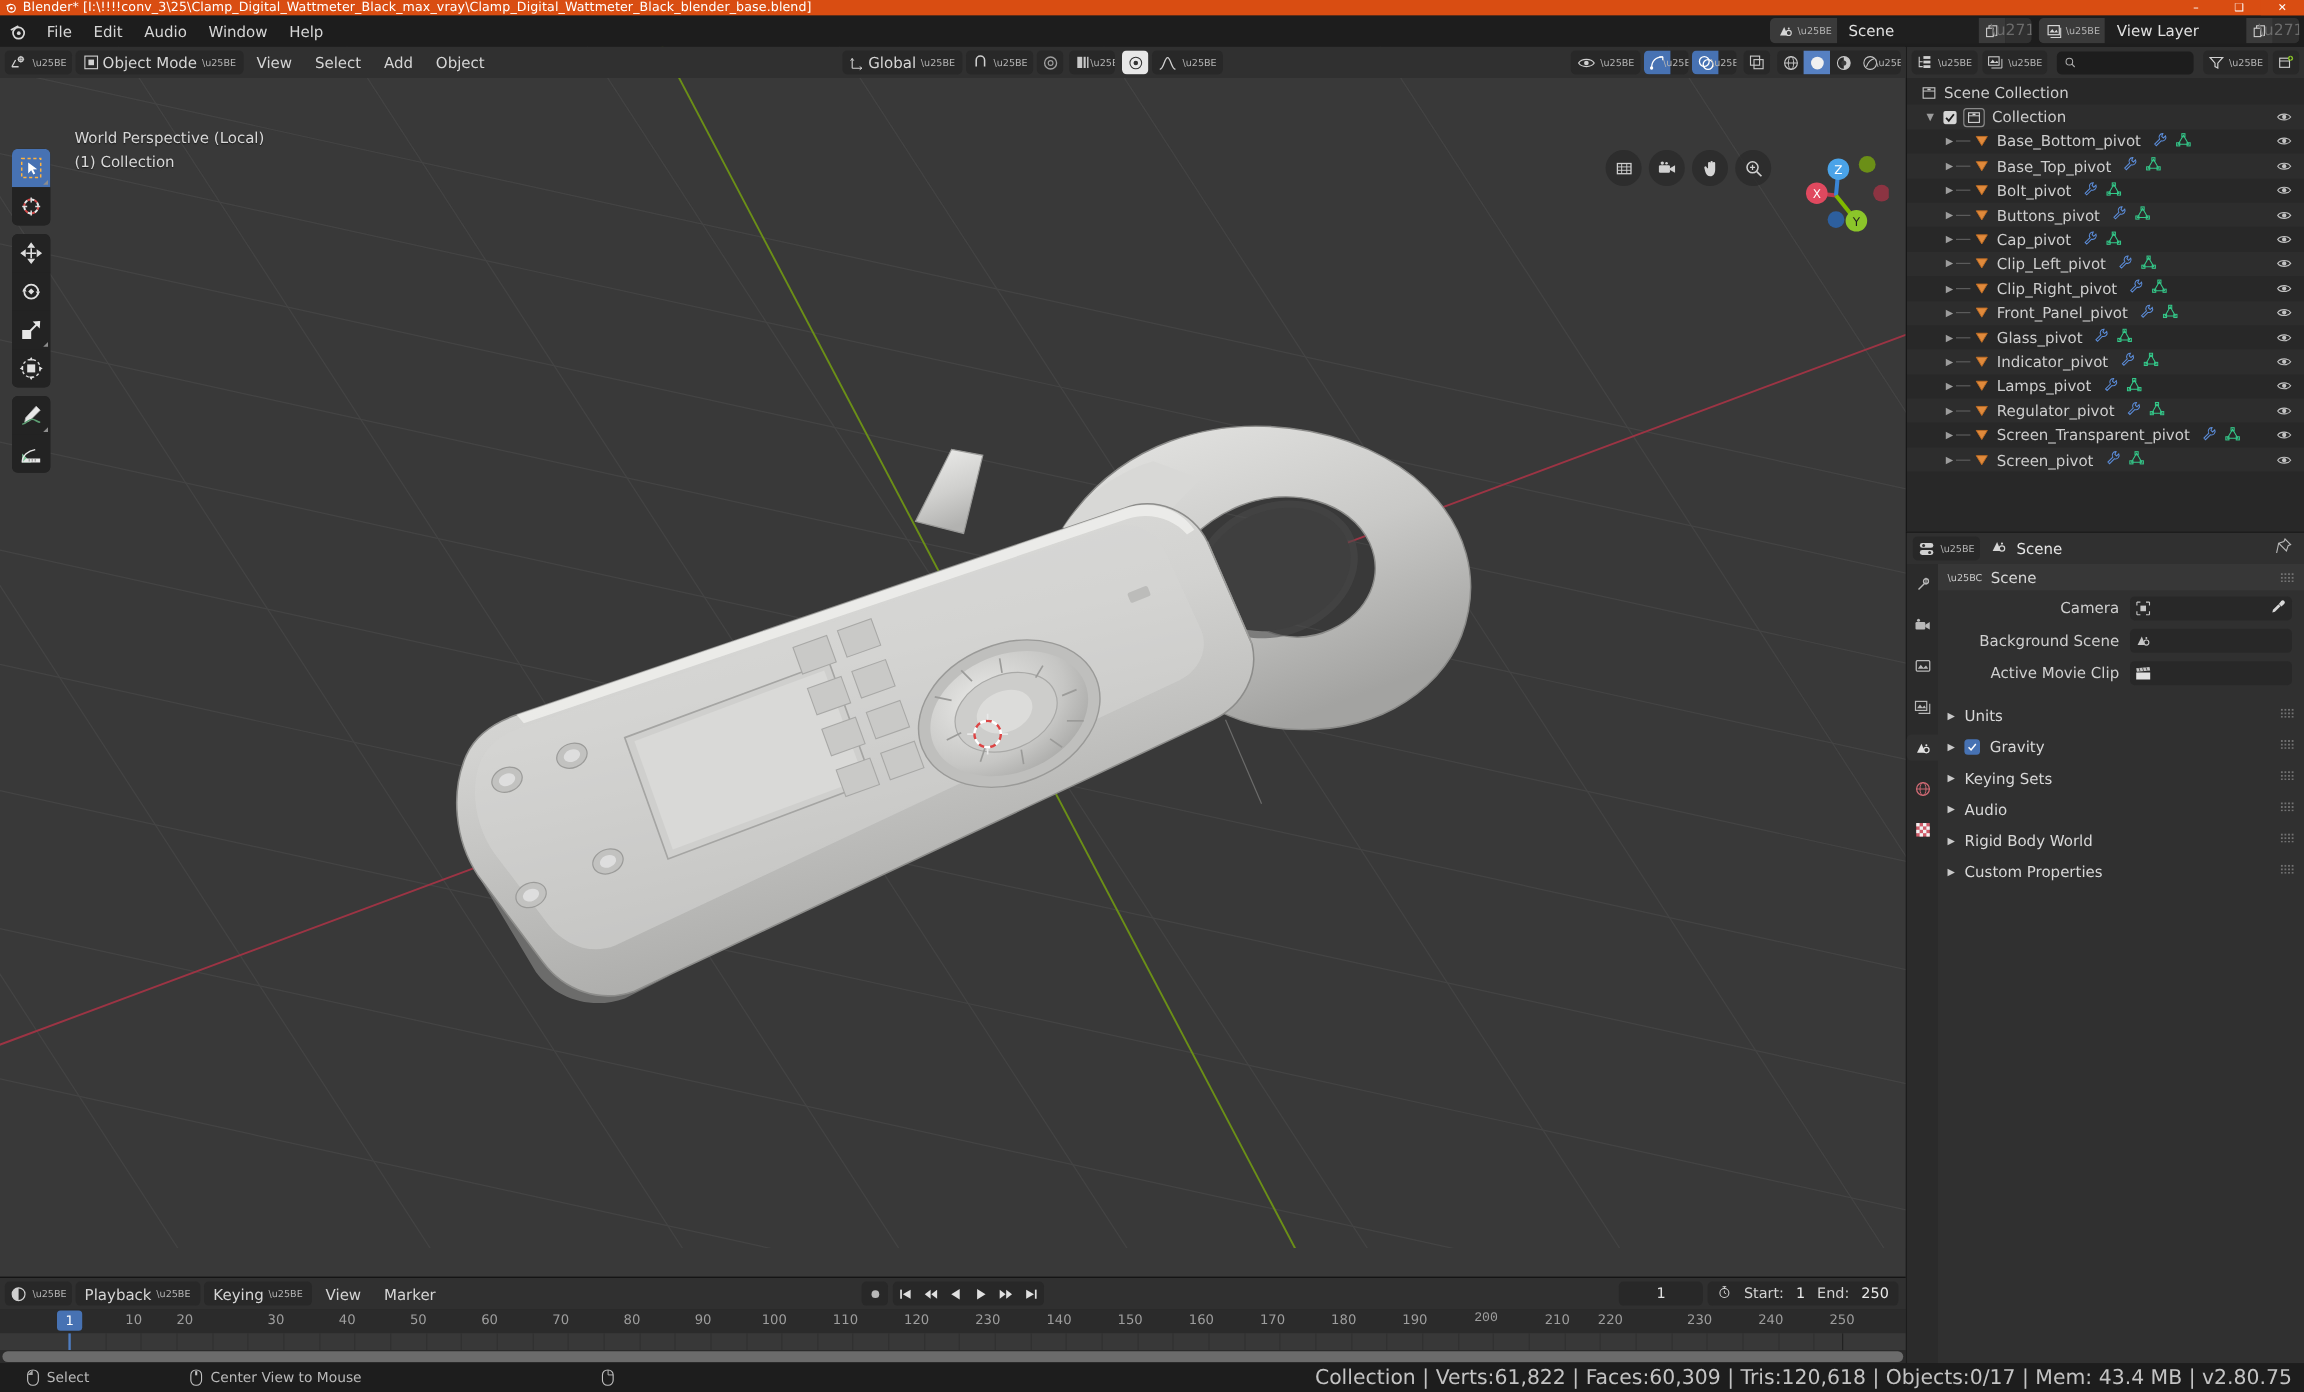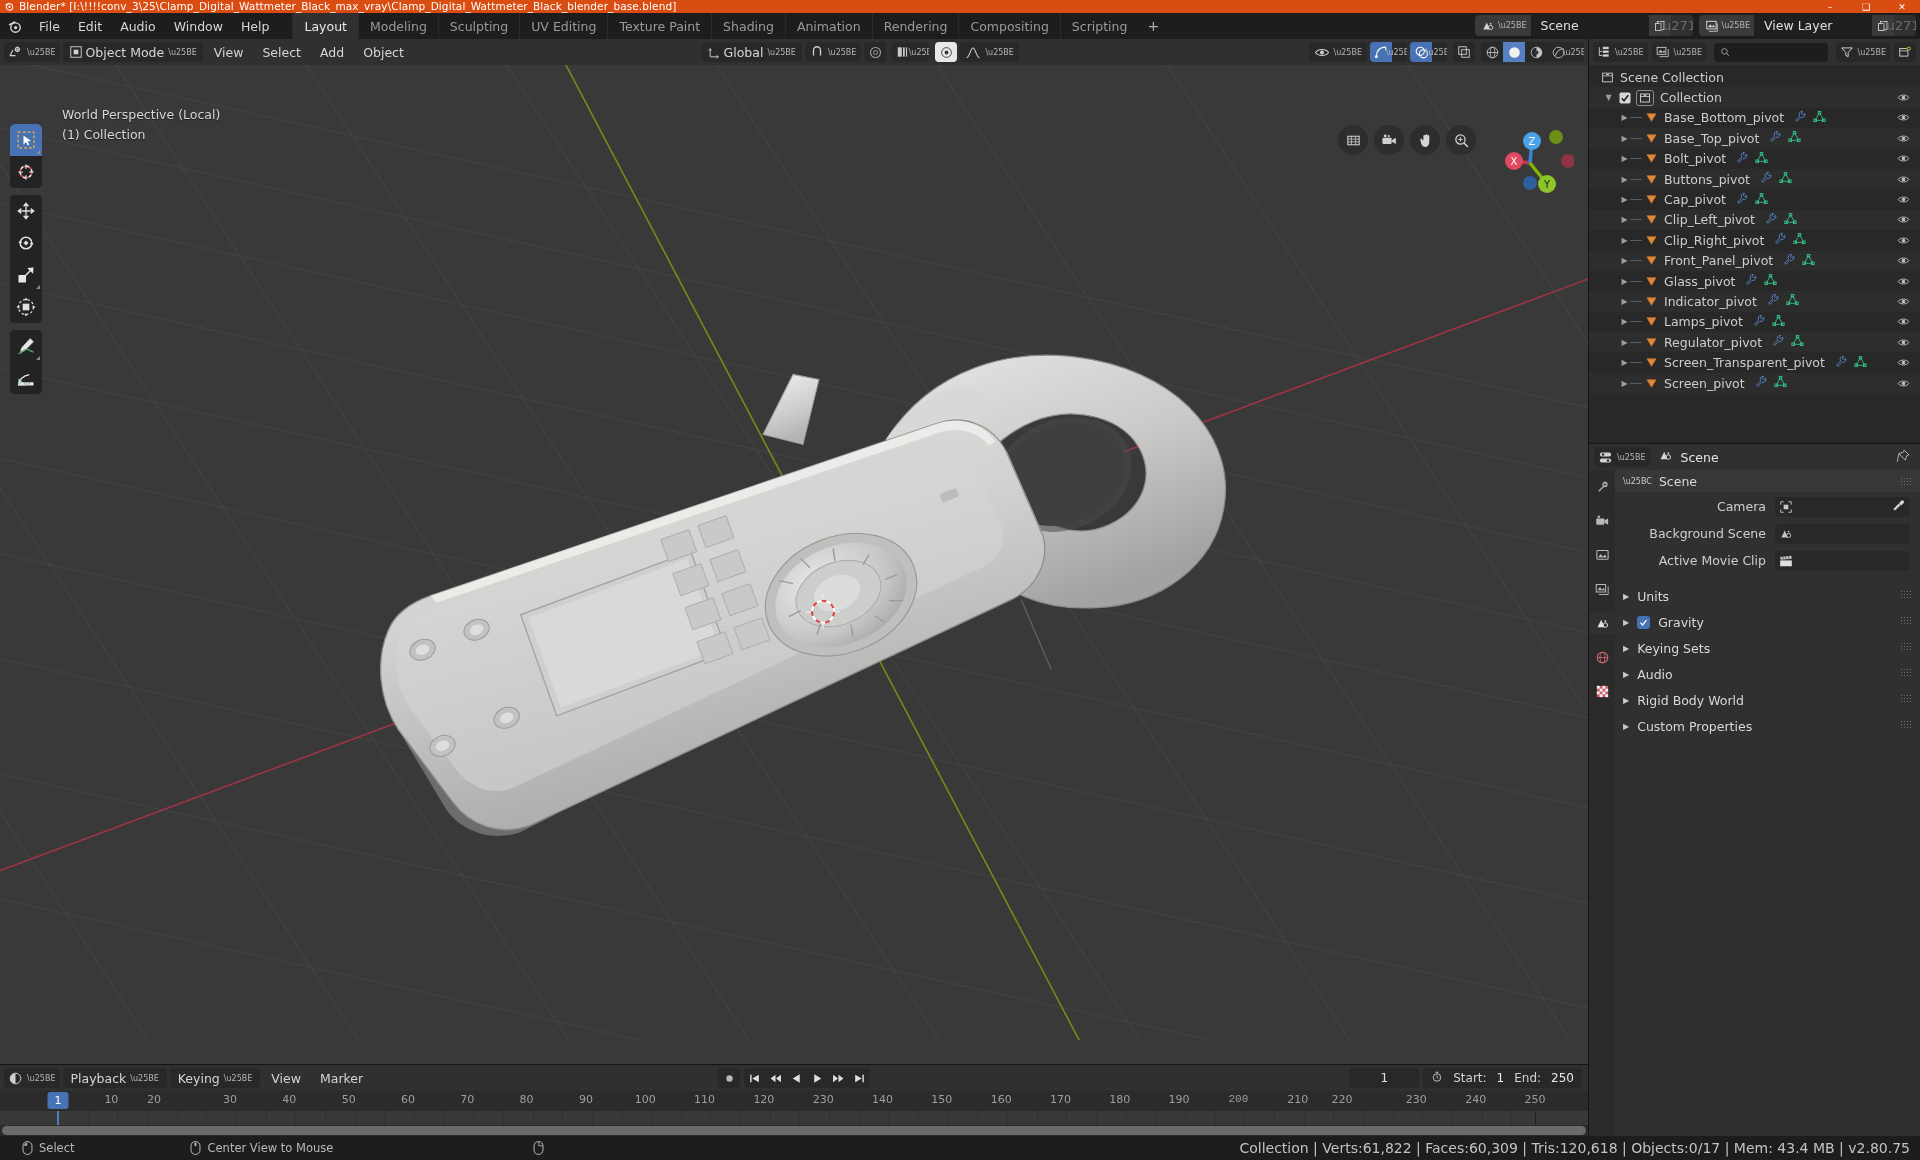--- a/index.html
+++ b/index.html
@@ -141,21 +141,21 @@
   .prow .plabel { flex:0 0 160px; text-align:right; padding-right:9px; font-size:12.5px; color:#cfcfcf; }
   .pval { flex:1 1 auto; height:20px; background:#282828; border-radius:4px; display:flex; align-items:center; padding:0 4px; gap:5px; position:relative;}
   .pval .eyedrop { position:absolute; right:5px; top:2px; }
   .panel-row { height:26px; display:flex; align-items:center; padding:0 8px; font-size:12.5px; color:#d8d8d8; position:relative; }
   .panel-row .tri { margin-right:8px; font-size:8px; color:#c9c9c9; }
   .cbx { width:13px; height:13px; background:#4772b3; border-radius:3px; margin-right:8px; display:flex; align-items:center; justify-content:center; }
 
   
   .statusbar { flex:0 0 24px; background:#1d1d1d; display:flex; align-items:center; padding:0 8px; font-size:11.5px; color:#b9b9b9; position:relative; }
   .sb-item { display:flex; align-items:center; gap:6px; }
-  .sb-right { position:absolute; right:10px; font-size:14px; color:#c3c3c3; white-space:nowrap; }
+  .sb-right { position:absolute; right:10px; font-size:17px; color:#c3c3c3; white-space:nowrap; }
 </style>
 </head>
 <body>
 
 <div class="app">
 
   <div class="titlebar">
     <span class="tb-ico">
       <svg width="11" height="11" viewBox="0 0 24 24">
           <circle cx="12" cy="13" r="7" fill="none" stroke="#fff" stroke-width="2.2"></circle>
@@ -178,33 +178,20 @@
           <circle cx="12.2" cy="13.6" r="2.2" fill="#d8d8d8"></circle>
           <path d="M3.5 9.5 L11 5.6" stroke="#d8d8d8" stroke-width="2" fill="none" stroke-linecap="round"></path>
         </svg>
     </span>
     <div class="menu-item">File</div>
     <div class="menu-item">Edit</div>
     <div class="menu-item">Audio</div>
     <div class="menu-item">Window</div>
     <div class="menu-item">Help</div>
 
-    <div class="ws-tabs">
-      <div class="ws-tab active">Layout</div>
-      <div class="ws-tab">Modeling</div>
-      <div class="ws-tab">Sculpting</div>
-      <div class="ws-tab">UV Editing</div>
-      <div class="ws-tab">Texture Paint</div>
-      <div class="ws-tab">Shading</div>
-      <div class="ws-tab">Animation</div>
-      <div class="ws-tab">Rendering</div>
-      <div class="ws-tab">Compositing</div>
-      <div class="ws-tab">Scripting</div>
-      <div class="ws-add">+</div>
-    </div>
 
     <div class="topbar-right">
       <div class="id-field">
         <div class="id-icon-btn">
           <svg width="14" height="14" viewBox="0 0 24 24">
               <path d="M4 18 L10 6 L15 18 Z" fill="#d5d5d5"></path>
               <circle cx="16.5" cy="14.5" r="3.6" fill="none" stroke="#d5d5d5" stroke-width="1.6"></circle>
               <circle cx="16.5" cy="8" r="1.4" fill="#d5d5d5"></circle>
             </svg>
           <span class="chev">\u25BE</span>
@@ -1448,21 +1435,21 @@
   </div>
 
   <div class="statusbar">
     <div class="sb-item" style="margin-left:14px;">
       <svg width="11" height="14" viewBox="0 0 16 22">
           <rect x="1" y="1" width="14" height="20" rx="6.5" fill="none" stroke="#c0c0c0" stroke-width="1.5"></rect>
           <path d="M1 7.5 L7.6 7.5 L7.6 1" fill="#c0c0c0" opacity="0.85"></path>
         </svg>
       <span>Select</span>
     </div>
-    <div class="sb-item" style="margin-left:116px;">
+    <div class="sb-item" style="margin-left:84px;">
       <svg width="11" height="14" viewBox="0 0 16 22">
           <rect x="1" y="1" width="14" height="20" rx="6.5" fill="none" stroke="#c0c0c0" stroke-width="1.5"></rect>
           <rect x="6.6" y="2.5" width="2.8" height="5.5" fill="#c0c0c0"></rect>
         </svg>
       <span>Center View to Mouse</span>
     </div>
     <div class="sb-item" style="margin-left:200px;">
       <svg width="11" height="14" viewBox="0 0 16 22">
           <rect x="1" y="1" width="14" height="20" rx="6.5" fill="none" stroke="#c0c0c0" stroke-width="1.5"></rect>
           <path d="M15 7.5 L8.4 7.5 L8.4 1" fill="none" stroke="#c0c0c0" stroke-width="1.2"></path>

